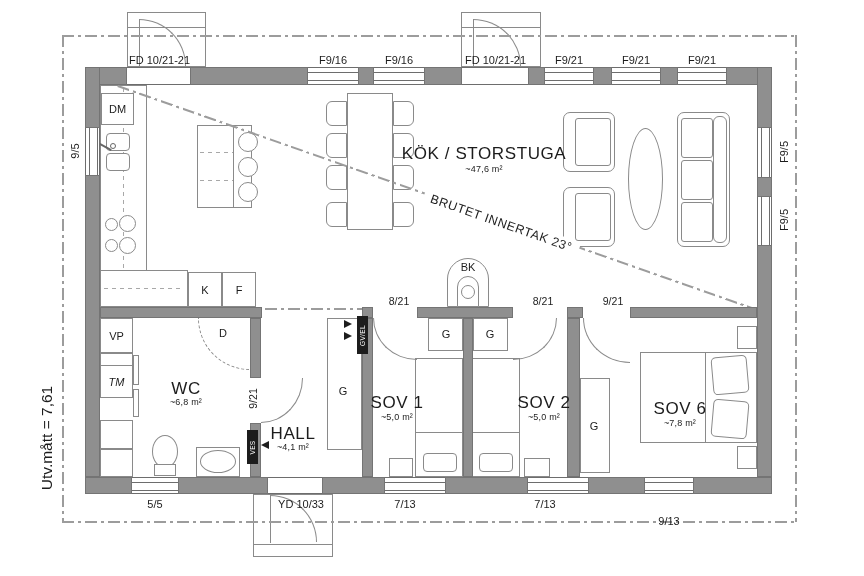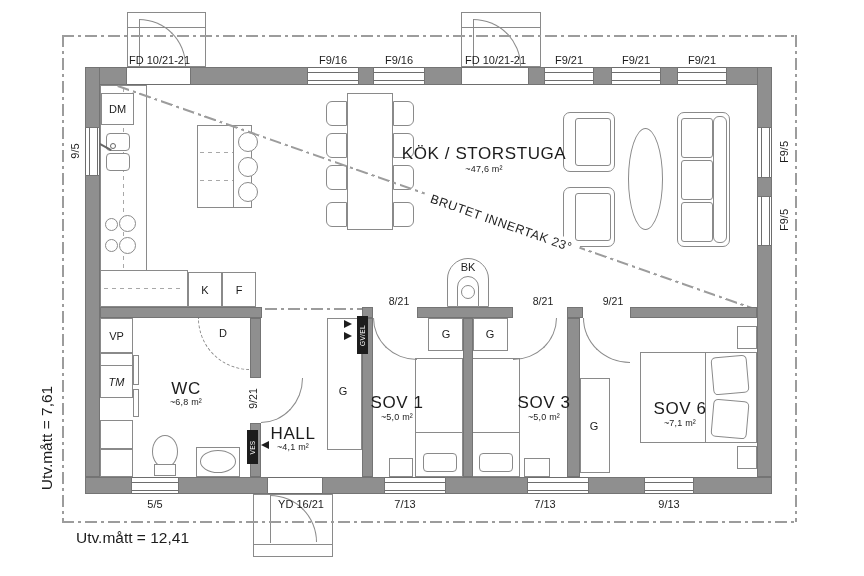--- a/index.html
+++ b/index.html
@@ -253,24 +253,24 @@
 
   <div class="lbl ctr s11" style="left:112px;top:53px;width:95px;height:13px;">FD 10/21-21</div>
   <div class="lbl ctr s11" style="left:308px;top:53px;width:50px;height:13px;">F9/16</div>
   <div class="lbl ctr s11" style="left:374px;top:53px;width:50px;height:13px;">F9/16</div>
   <div class="lbl ctr s11" style="left:448px;top:53px;width:95px;height:13px;">FD 10/21-21</div>
   <div class="lbl ctr s11" style="left:545px;top:53px;width:48px;height:13px;">F9/21</div>
   <div class="lbl ctr s11" style="left:612px;top:53px;width:48px;height:13px;">F9/21</div>
   <div class="lbl ctr s11" style="left:678px;top:53px;width:48px;height:13px;">F9/21</div>
 
   <div class="lbl ctr s11" style="left:132px;top:497px;width:46px;height:13px;">5/5</div>
-  <div class="lbl ctr s11" style="left:266px;top:497px;width:70px;height:13px;">YD 16/21</div>
+  <div class="lbl ctr s11" style="left:266px;top:497px;width:70px;height:13px;">YD 10/33</div>
   <div class="lbl ctr s11" style="left:380px;top:497px;width:50px;height:13px;">7/13</div>
   <div class="lbl ctr s11" style="left:520px;top:497px;width:50px;height:13px;">7/13</div>
-  <div class="lbl ctr s11" style="left:645px;top:497px;width:48px;height:13px;">9/13</div>
+  <div class="lbl ctr s11" style="left:645px;top:514px;width:48px;height:13px;">9/13</div>
 
   <div class="lbl ctr s11 vert" style="left:45px;top:144px;width:60px;height:14px;">9/5</div>
   <div class="lbl ctr s11 vert" style="left:754px;top:145px;width:60px;height:14px;">F9/5</div>
   <div class="lbl ctr s11 vert" style="left:754px;top:213px;width:60px;height:14px;">F9/5</div>
 
   <div class="lbl ctr s10" style="left:376px;top:295px;width:46px;height:12px;">8/21</div>
   <div class="lbl ctr s10" style="left:520px;top:295px;width:46px;height:12px;">8/21</div>
   <div class="lbl ctr s10" style="left:590px;top:295px;width:46px;height:12px;">9/21</div>
   <div class="lbl ctr s10 vert" style="left:227px;top:392px;width:50px;height:13px;">9/21</div>
   <div class="lbl ctr s11" style="left:214px;top:326px;width:18px;height:13px;">D</div>
@@ -278,27 +278,26 @@
   <div class="lbl ctr s13" style="left:404px;top:146px;width:160px;height:16px;">KÖK / STORSTUGA</div>
   <div class="lbl ctr s9" style="left:404px;top:163px;width:160px;height:11px;">~47,6 m²</div>
   <div class="lbl ctr" style="left:424px;top:188px;width:164px;height:15px;font-size:12.5px;letter-spacing:.6px;transform:rotate(19.3deg);transform-origin:left center;background:#fff;">BRUTET INNERTAK 23°</div>
 
   <div class="lbl ctr s13" style="left:156px;top:381px;width:60px;height:15px;">WC</div>
   <div class="lbl ctr s9" style="left:156px;top:396px;width:60px;height:11px;">~6,8 m²</div>
   <div class="lbl ctr s13" style="left:263px;top:427px;width:60px;height:14px;">HALL</div>
   <div class="lbl ctr s9" style="left:263px;top:441px;width:60px;height:11px;">~4,1 m²</div>
   <div class="lbl ctr s13" style="left:367px;top:396px;width:60px;height:14px;">SOV 1</div>
   <div class="lbl ctr s9" style="left:367px;top:411px;width:60px;height:11px;">~5,0 m²</div>
-  <div class="lbl ctr s13" style="left:514px;top:396px;width:60px;height:14px;">SOV 3</div>
+  <div class="lbl ctr s13" style="left:514px;top:396px;width:60px;height:14px;">SOV 2</div>
   <div class="lbl ctr s9" style="left:514px;top:411px;width:60px;height:11px;">~5,0 m²</div>
   <div class="lbl ctr s13" style="left:650px;top:402px;width:60px;height:14px;">SOV 6</div>
-  <div class="lbl ctr s9" style="left:650px;top:417px;width:60px;height:11px;">~7,1 m²</div>
+  <div class="lbl ctr s9" style="left:650px;top:417px;width:60px;height:11px;">~7,8 m²</div>
 
   <div class="lbl ctr s11" style="left:454px;top:261px;width:28px;height:12px;">BK</div>
   <div class="lbl ctr s11" style="left:333px;top:384px;width:20px;height:14px;">G</div>
   <div class="lbl ctr s11" style="left:436px;top:327px;width:20px;height:14px;">G</div>
   <div class="lbl ctr s11" style="left:480px;top:327px;width:20px;height:14px;">G</div>
   <div class="lbl ctr s11" style="left:584px;top:419px;width:20px;height:14px;">G</div>
 
   <div class="lbl ctr s15 vert" style="left:-13px;top:430px;width:120px;height:16px;">Utv.mått = 7,61</div>
-  <div class="lbl s15" style="left:76px;top:529px;">Utv.mått = 12,41</div>
 
 </div>
 
 </body></html>

